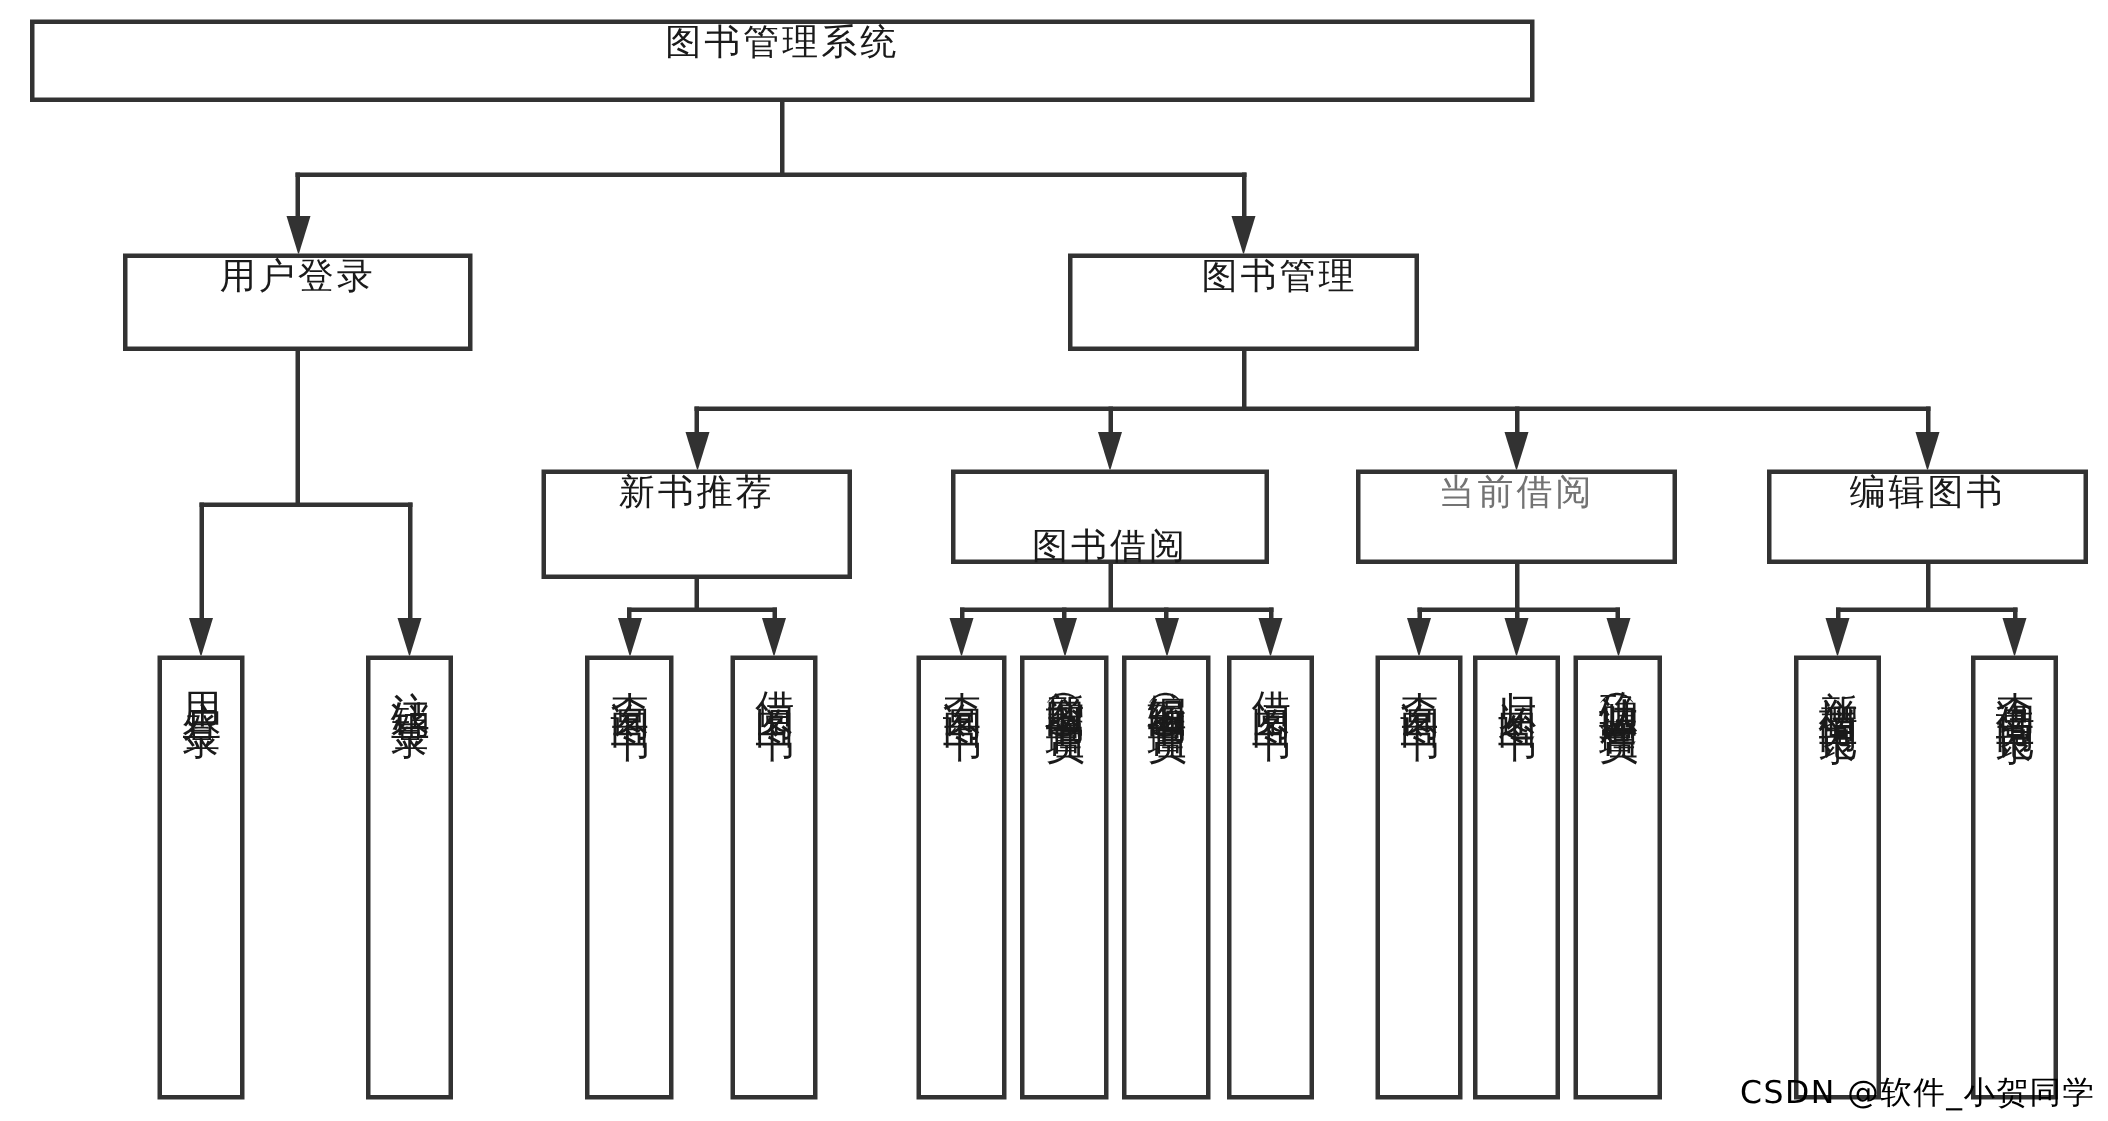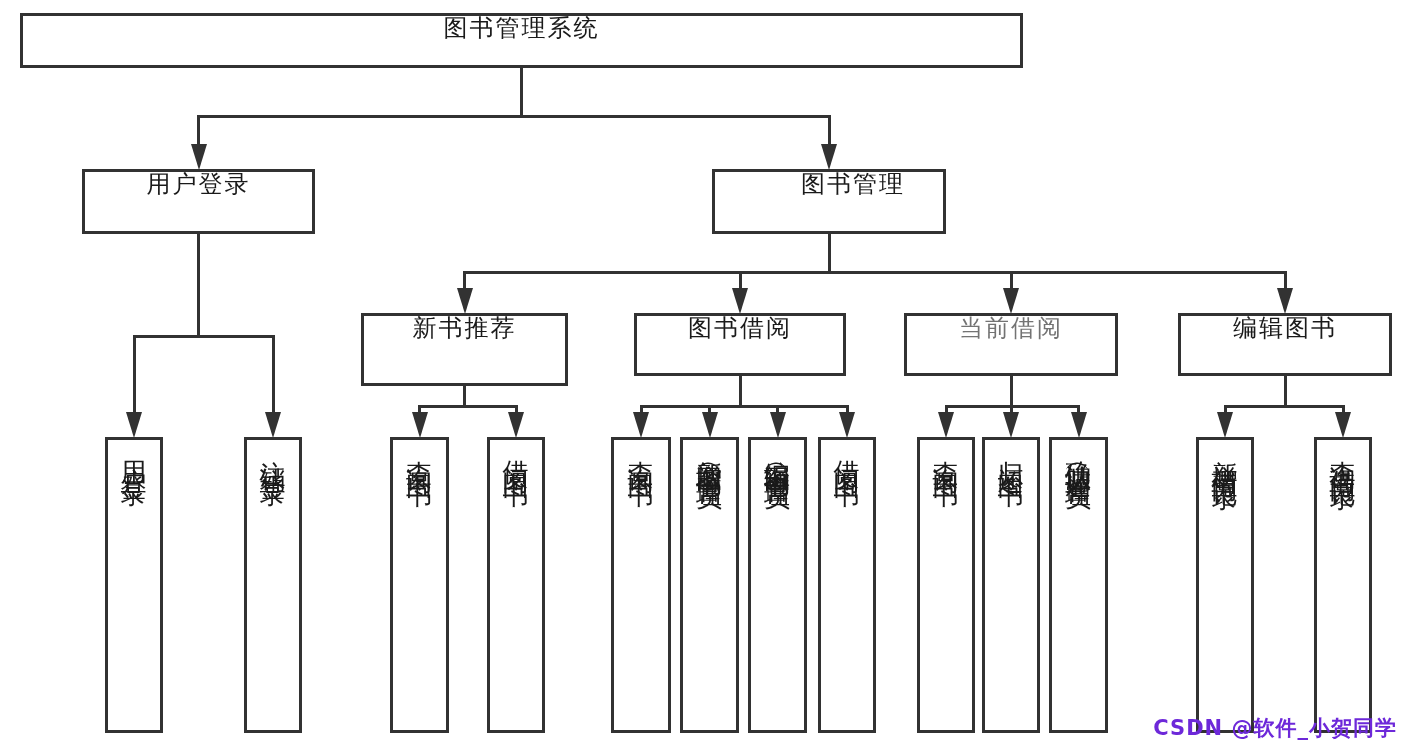--- a/index.html
+++ b/index.html
@@ -61,35 +61,35 @@
     color: rgba(158, 158, 158, 0.92);
     letter-spacing: 1px;
     z-index: 5;
     white-space: nowrap;
   }
 </style>
 </head>
 <body>
 
 <div id="stage">
-  <div id="watermark" style="color: #6d28d9; font-weight: bold;">CSDN @软件_小贺同学</div>
+  <div id="watermark" style="color: #000000;">CSDN @软件_小贺同学</div>
 <div class="node h" style="left: 20px; top: 13px; width: 1003px; height: 55px; border-color: rgb(50, 50, 50);">
       <span class="lbl" style="color: rgb(26, 26, 26);">图书管理系统</span>
     </div>
     <div class="node h" style="left: 82px; top: 169px; width: 233px; height: 65px; border-color: rgb(50, 50, 50);">
       <span class="lbl" style="color: rgb(26, 26, 26);">用户登录</span>
     </div>
     <div class="node h" style="left: 712px; top: 169px; width: 234px; height: 65px; border-color: rgb(50, 50, 50);">
       <span class="lbl" style="color: rgb(26, 26, 26); margin-left: 48px;">图书管理</span>
     </div>
     <div class="node h" style="left: 361px; top: 313px; width: 207px; height: 73px; border-color: rgb(50, 50, 50);">
       <span class="lbl" style="color: rgb(26, 26, 26);">新书推荐</span>
     </div>
     <div class="node h" style="left: 634px; top: 313px; width: 212px; height: 63px; border-color: rgb(50, 50, 50);">
-      <span class="lbl" style="color: rgb(26, 26, 26);">图书借阅</span>
+      <span class="lbl" style="color: rgb(26, 26, 26); margin-top: 36px;">图书借阅</span>
     </div>
     <div class="node h" style="left: 904px; top: 313px; width: 214px; height: 63px; border-color: rgb(50, 50, 50);">
       <span class="lbl" style="color: #737373;">当前借阅</span>
     </div>
     <div class="node h" style="left: 1178px; top: 313px; width: 214px; height: 63px; border-color: rgb(50, 50, 50);">
       <span class="lbl" style="color: rgb(26, 26, 26);">编辑图书</span>
     </div>
     <div class="node v" style="left: 105px; top: 437px; width: 58px; height: 296px; border-color: rgb(50, 50, 50);">
       <span class="lbl ls7" style="color: rgb(26, 26, 26);">用户登录</span>
     </div>

